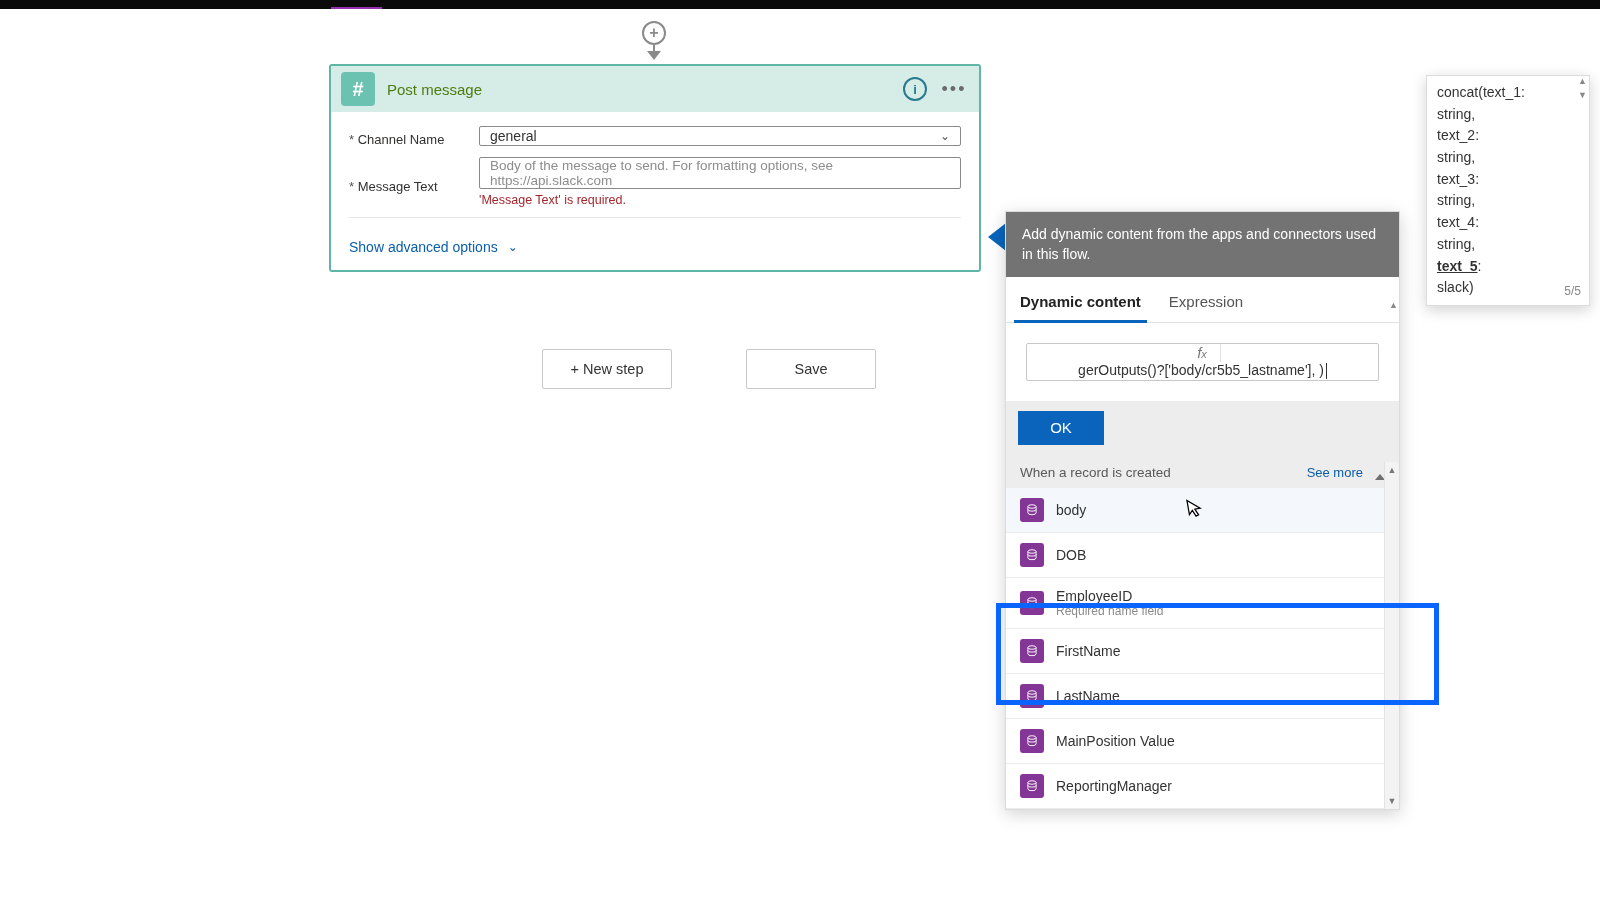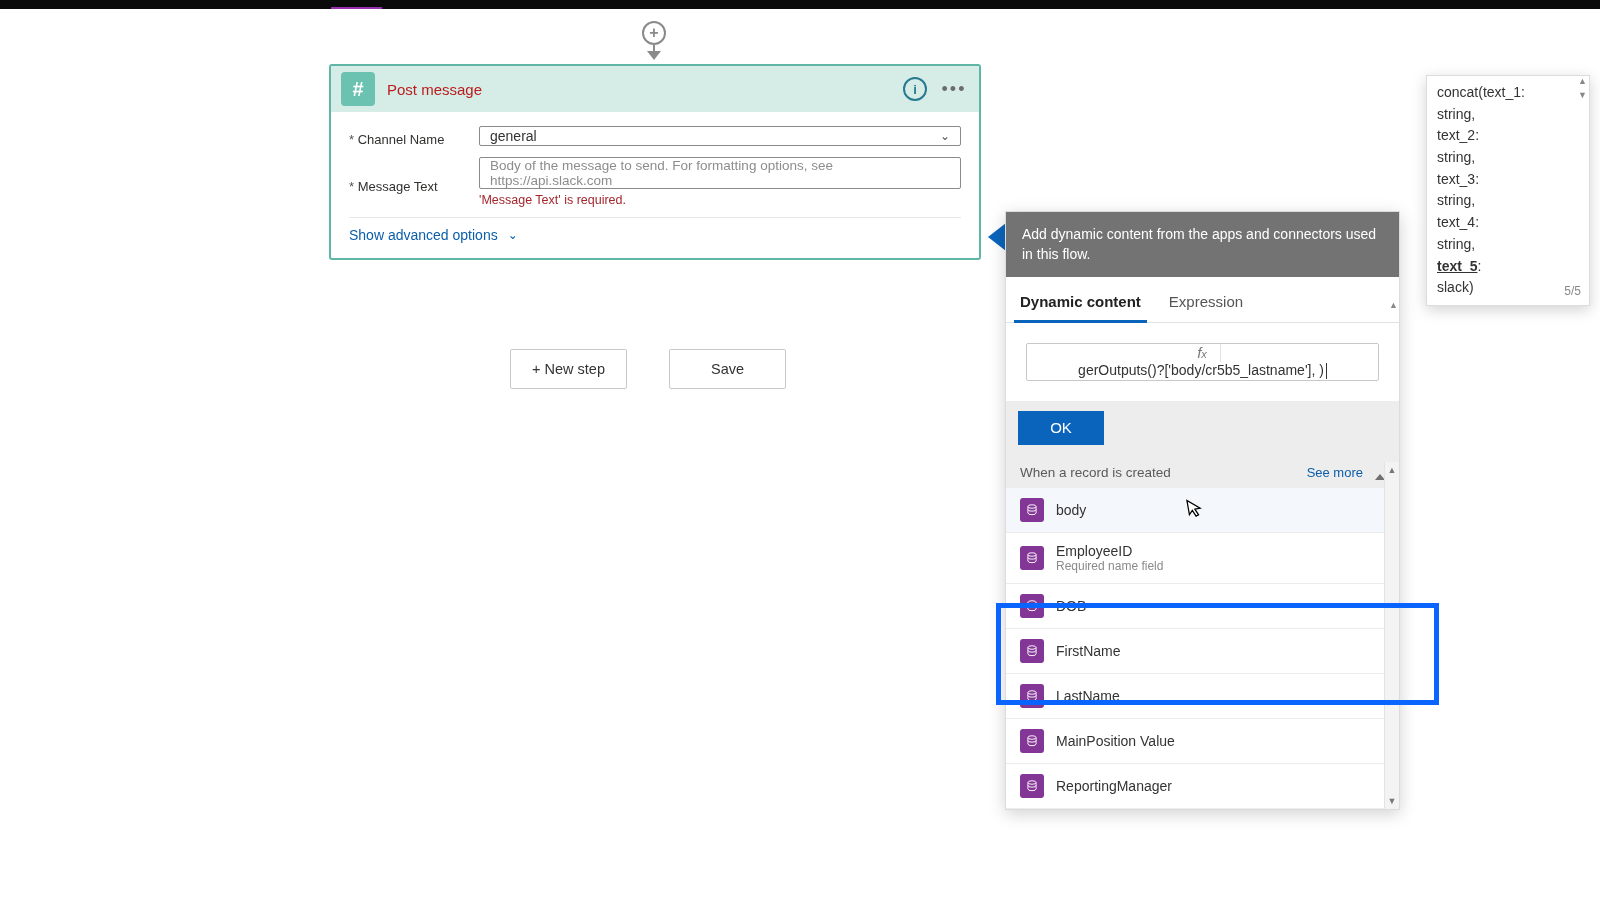--- a/index.html
+++ b/index.html
@@ -13,44 +13,44 @@
   
   .connector { position: absolute; left: 642px; top: 12px; display: flex; flex-direction: column; align-items: center; }
   .add-circle { width: 24px; height: 24px; border: 2px solid #8a8a8a; border-radius: 50%; display:flex; align-items:center; justify-content:center; color:#8a8a8a; font-size: 16px; font-weight: 600; background:#fff; }
   .connector-line { width: 2px; height: 6px; background:#8a8a8a; }
   .connector-arrow { width:0; height:0; border-left:7px solid transparent; border-right:7px solid transparent; border-top:9px solid #8a8a8a; }
 
   
   .card { position: absolute; left: 329px; top: 55px; width: 652px; border: 2px solid #5fb6a6; border-radius: 3px; background:#fff; }
   .card-header { height: 46px; background:#d6ece7; display:flex; align-items:center; padding: 0 10px; gap:12px; }
   .card-icon { width: 34px; height: 34px; background:#6bc2b0; border-radius:4px; display:flex; align-items:center; justify-content:center; color:#fff; font-size:20px; font-weight:700; }
-  .card-title { font-size: 15px; color:#b91c1c; flex:1; }
+  .card-title { font-size: 15px; color:#4d7c0f; flex:1; }
   .info-icon { width:24px; height:24px; border:2px solid #277a8f; border-radius:50%; display:flex; align-items:center; justify-content:center; color:#277a8f; font-size:13px; font-weight:700; }
   .more-icon { width:30px; text-align:center; color:#6b6b6b; font-size:18px; letter-spacing:2px; }
 
   .card-body { padding: 12px 18px 14px 18px; }
   .form-row { display:flex; align-items:center; margin-bottom:10px; }
   .form-label { width: 130px; font-size:13px; color:#323130; padding-top:8px; }
   .form-label .req { color:#555; }
   .form-control { flex:1; }
   .select-box { height:20px; border:1px solid #8a8a8a; border-radius:2px; display:flex; align-items:center; padding:0 10px; justify-content:space-between; font-size:14px; color:#333; }
   .chev { color:#555; font-size:12px; }
   .text-box { height:32px; border:1px solid #8a8a8a; border-radius:2px; padding:0 10px; display:flex; align-items:center; color:#8d8d8d; font-size:13.5px; }
   .err-text { color:#a4262c; font-size:12.5px; margin-top:4px; }
   .add-dyn { text-align:right; margin-top:6px; }
   .add-dyn-link { color:#0b5eab; font-size:13px; display:inline-flex; align-items:center; gap:6px; }
   .add-dyn-badge { width:16px; height:16px; background:#0b5eab; color:#fff; display:inline-flex; align-items:center; justify-content:center; font-size:11px; border-radius:2px; }
 
-  .adv { padding: 8px 0 0 0; border-top:1px solid #e8e8e8; margin-top:4px; }
+  .adv { padding: 20px 0 0 0; border-top:1px solid #e8e8e8; margin-top:4px; }
   .adv-link { color:#0b5eab; font-size:14px; display:inline-flex; align-items:center; gap:10px; }
   .adv-link .chev2 { color:#0b5eab; font-size:12px; }
 
   
   .step-buttons { position: absolute; left: 510px; top: 340px; display:flex; gap:42px; }
-  .btn { width:117px; height:40px; border:1px solid #c9c9c9; background:#fff; color:#333; font-size:14.5px; display:flex; align-items:center; justify-content:center; border-radius:2px; }
+  .btn { width:130px; height:40px; border:1px solid #c9c9c9; background:#fff; color:#333; font-size:14.5px; display:flex; align-items:center; justify-content:center; border-radius:2px;margin-left:32px; }
 
   
   .beak { position:absolute; left: 988px; top: 214px; width:0; height:0; border-top:14px solid transparent; border-bottom:14px solid transparent; border-right:18px solid #0a64bc; }
 
   
   .dyn-panel { position:absolute; left: 1005px; top: 202px; width: 395px; background:#fff; border:1px solid #dcdcdc; box-shadow:0 4px 16px rgba(0,0,0,0.18); }
   .dyn-head { background:#737373; color:#fff; padding:12px 16px; font-size:14px; line-height:1.45; }
   .dyn-tabs { display:flex; border-bottom:1px solid #e1e1e1; padding-top:6px; }
   .dyn-tab { padding:10px 14px 12px 14px; font-size:15px; color:#555; position:relative; }
   .dyn-tab.active { color:#222; font-weight:600; }
@@ -193,34 +193,34 @@
         </div>
         <div class="dyn-item">
           <div class="dyn-ico">
             <svg viewBox="0 0 24 24">
               <ellipse cx="12" cy="6" rx="7" ry="3" fill="none" stroke="#fff" stroke-width="1.6"></ellipse>
               <path d="M5 6 V17 a7 3 0 0 0 14 0 V6" fill="none" stroke="#fff" stroke-width="1.6"></path>
               <path d="M5 11 a7 3 0 0 0 14 0" fill="none" stroke="#fff" stroke-width="1.6"></path>
             </svg>
           </div>
           <div class="dyn-text">
+            <div class="dyn-label">DOB</div>
+          </div>
+        </div>
+        <div class="dyn-item">
+          <div class="dyn-ico">
+            <svg viewBox="0 0 24 24">
+              <ellipse cx="12" cy="6" rx="7" ry="3" fill="none" stroke="#fff" stroke-width="1.6"></ellipse>
+              <path d="M5 6 V17 a7 3 0 0 0 14 0 V6" fill="none" stroke="#fff" stroke-width="1.6"></path>
+              <path d="M5 11 a7 3 0 0 0 14 0" fill="none" stroke="#fff" stroke-width="1.6"></path>
+            </svg>
+          </div>
+          <div class="dyn-text">
             <div class="dyn-label">EmployeeID</div>
             <div class="dyn-sub">Required name field</div>
-          </div>
-        </div>
-        <div class="dyn-item">
-          <div class="dyn-ico">
-            <svg viewBox="0 0 24 24">
-              <ellipse cx="12" cy="6" rx="7" ry="3" fill="none" stroke="#fff" stroke-width="1.6"></ellipse>
-              <path d="M5 6 V17 a7 3 0 0 0 14 0 V6" fill="none" stroke="#fff" stroke-width="1.6"></path>
-              <path d="M5 11 a7 3 0 0 0 14 0" fill="none" stroke="#fff" stroke-width="1.6"></path>
-            </svg>
-          </div>
-          <div class="dyn-text">
-            <div class="dyn-label">DOB</div>
           </div>
         </div>
         <div class="dyn-item">
           <div class="dyn-ico">
             <svg viewBox="0 0 24 24">
               <ellipse cx="12" cy="6" rx="7" ry="3" fill="none" stroke="#fff" stroke-width="1.6"></ellipse>
               <path d="M5 6 V17 a7 3 0 0 0 14 0 V6" fill="none" stroke="#fff" stroke-width="1.6"></path>
               <path d="M5 11 a7 3 0 0 0 14 0" fill="none" stroke="#fff" stroke-width="1.6"></path>
             </svg>
           </div>

